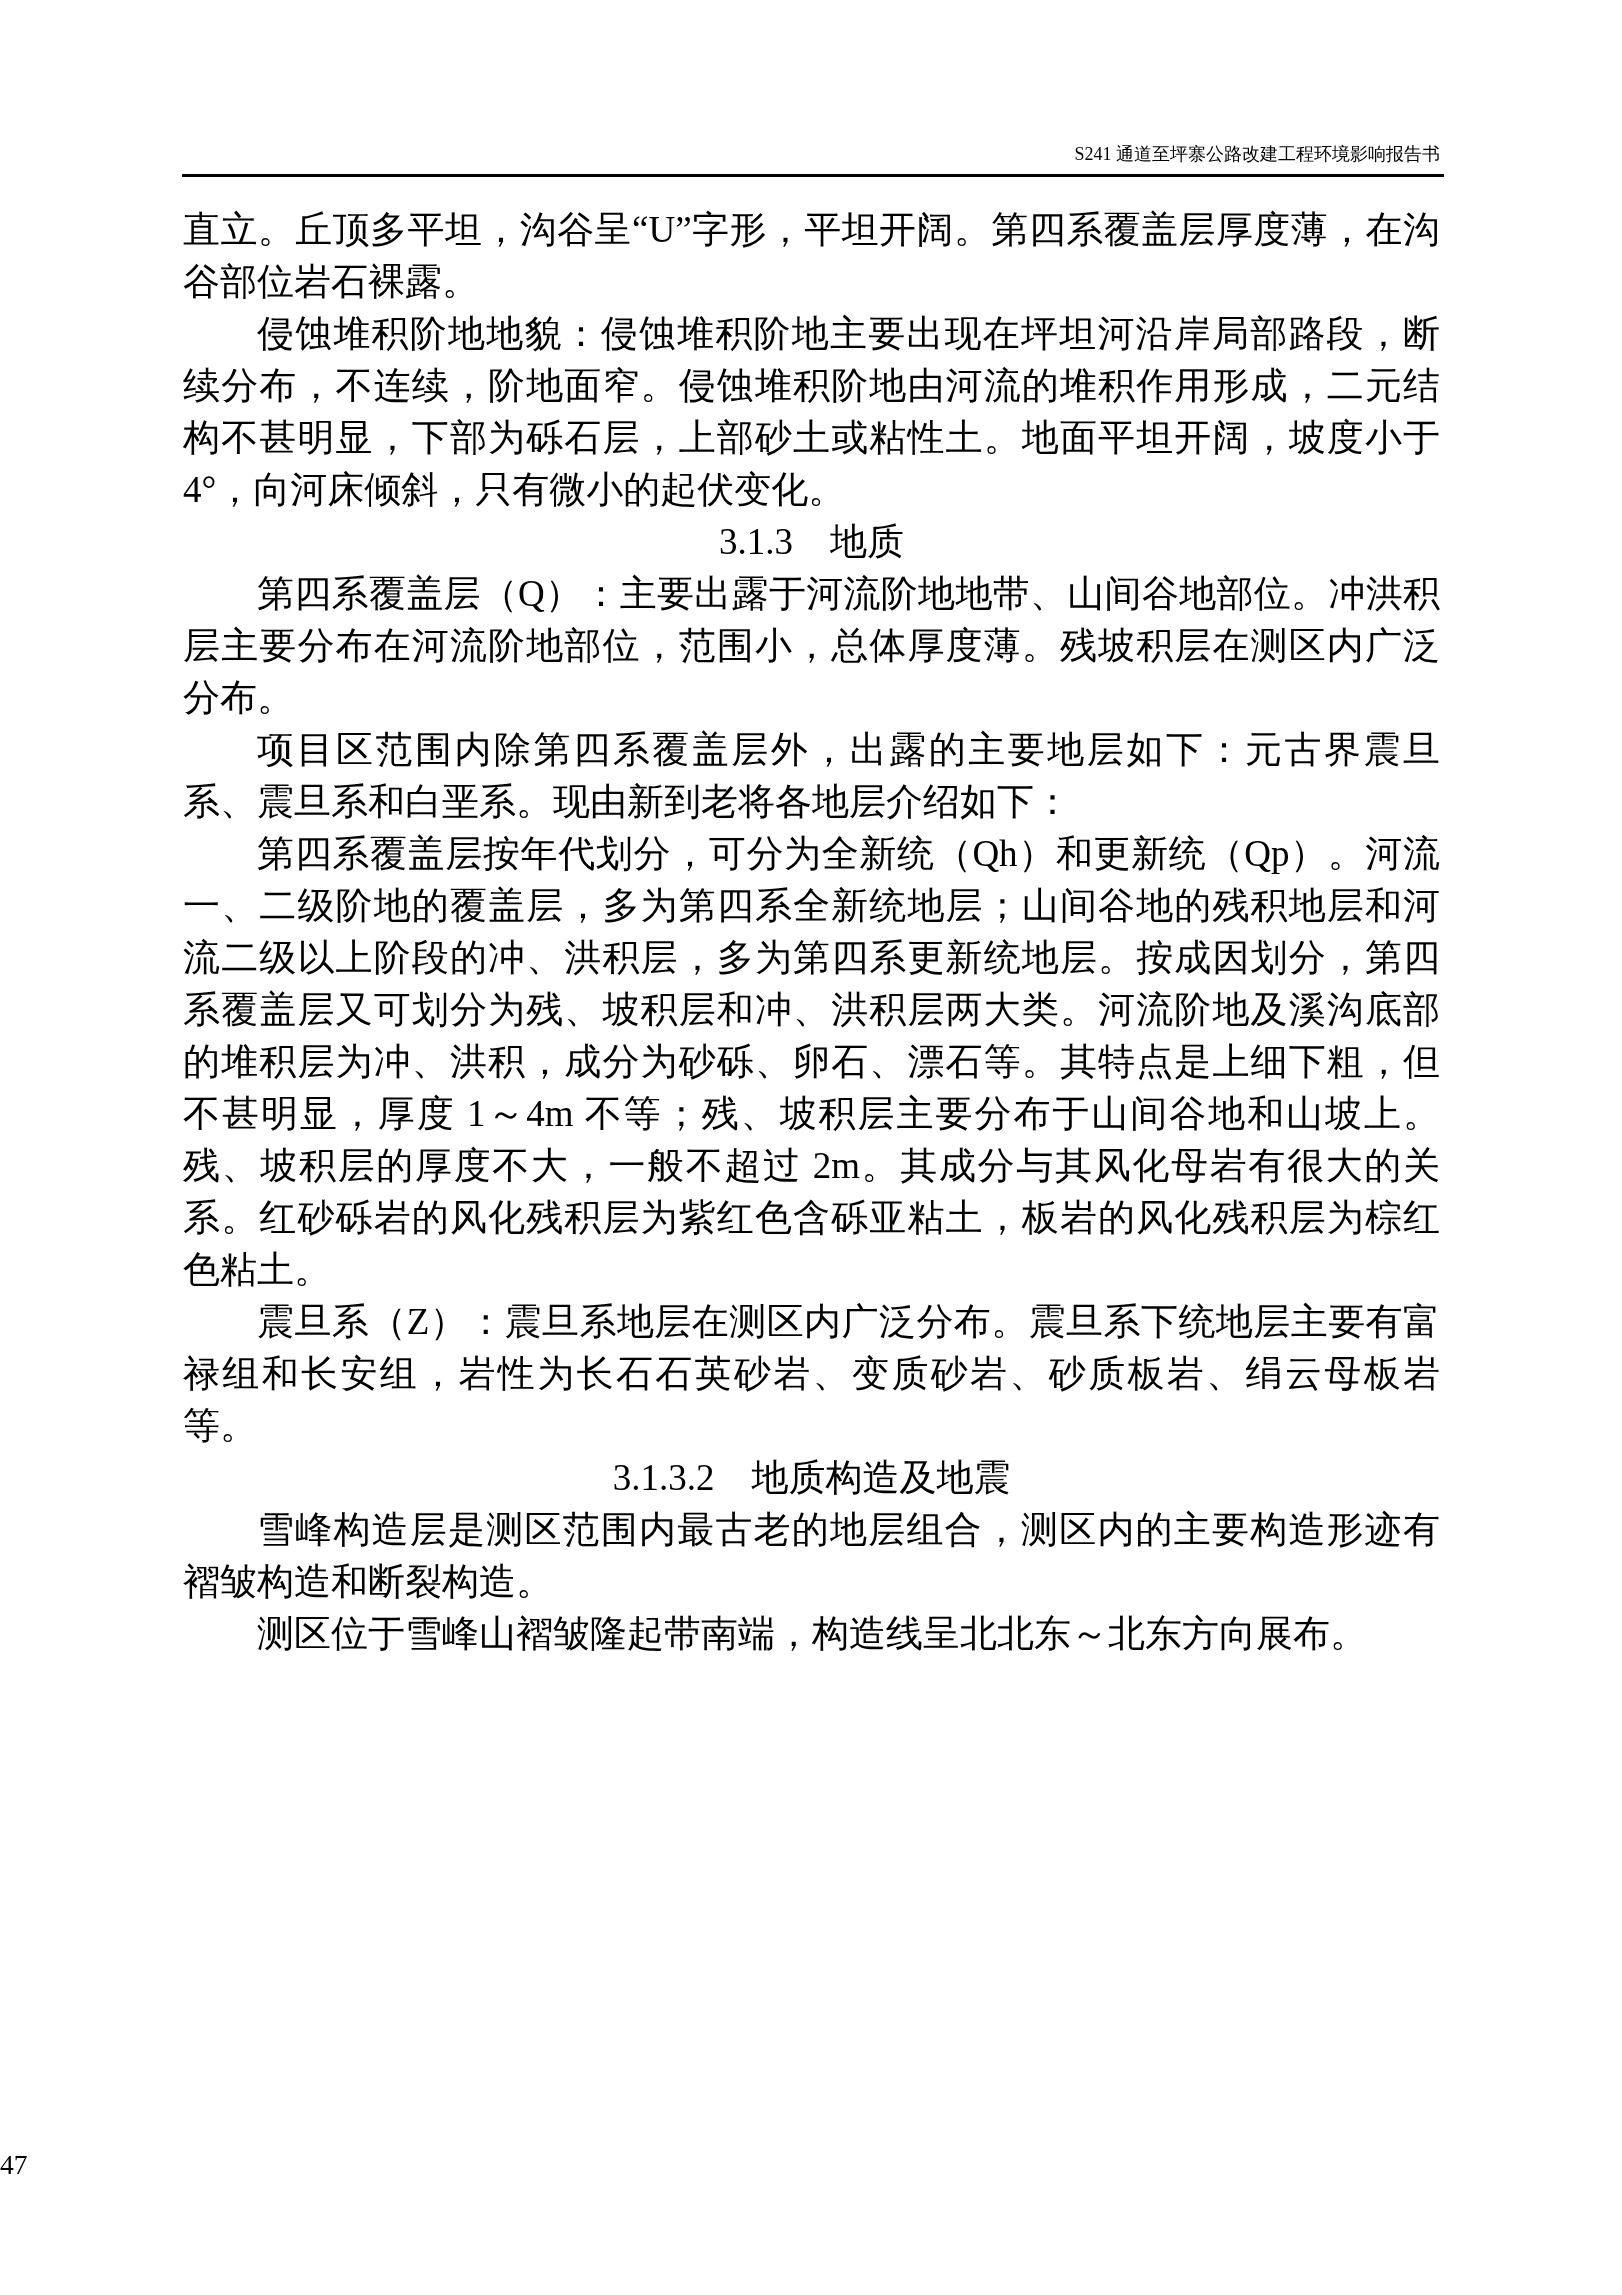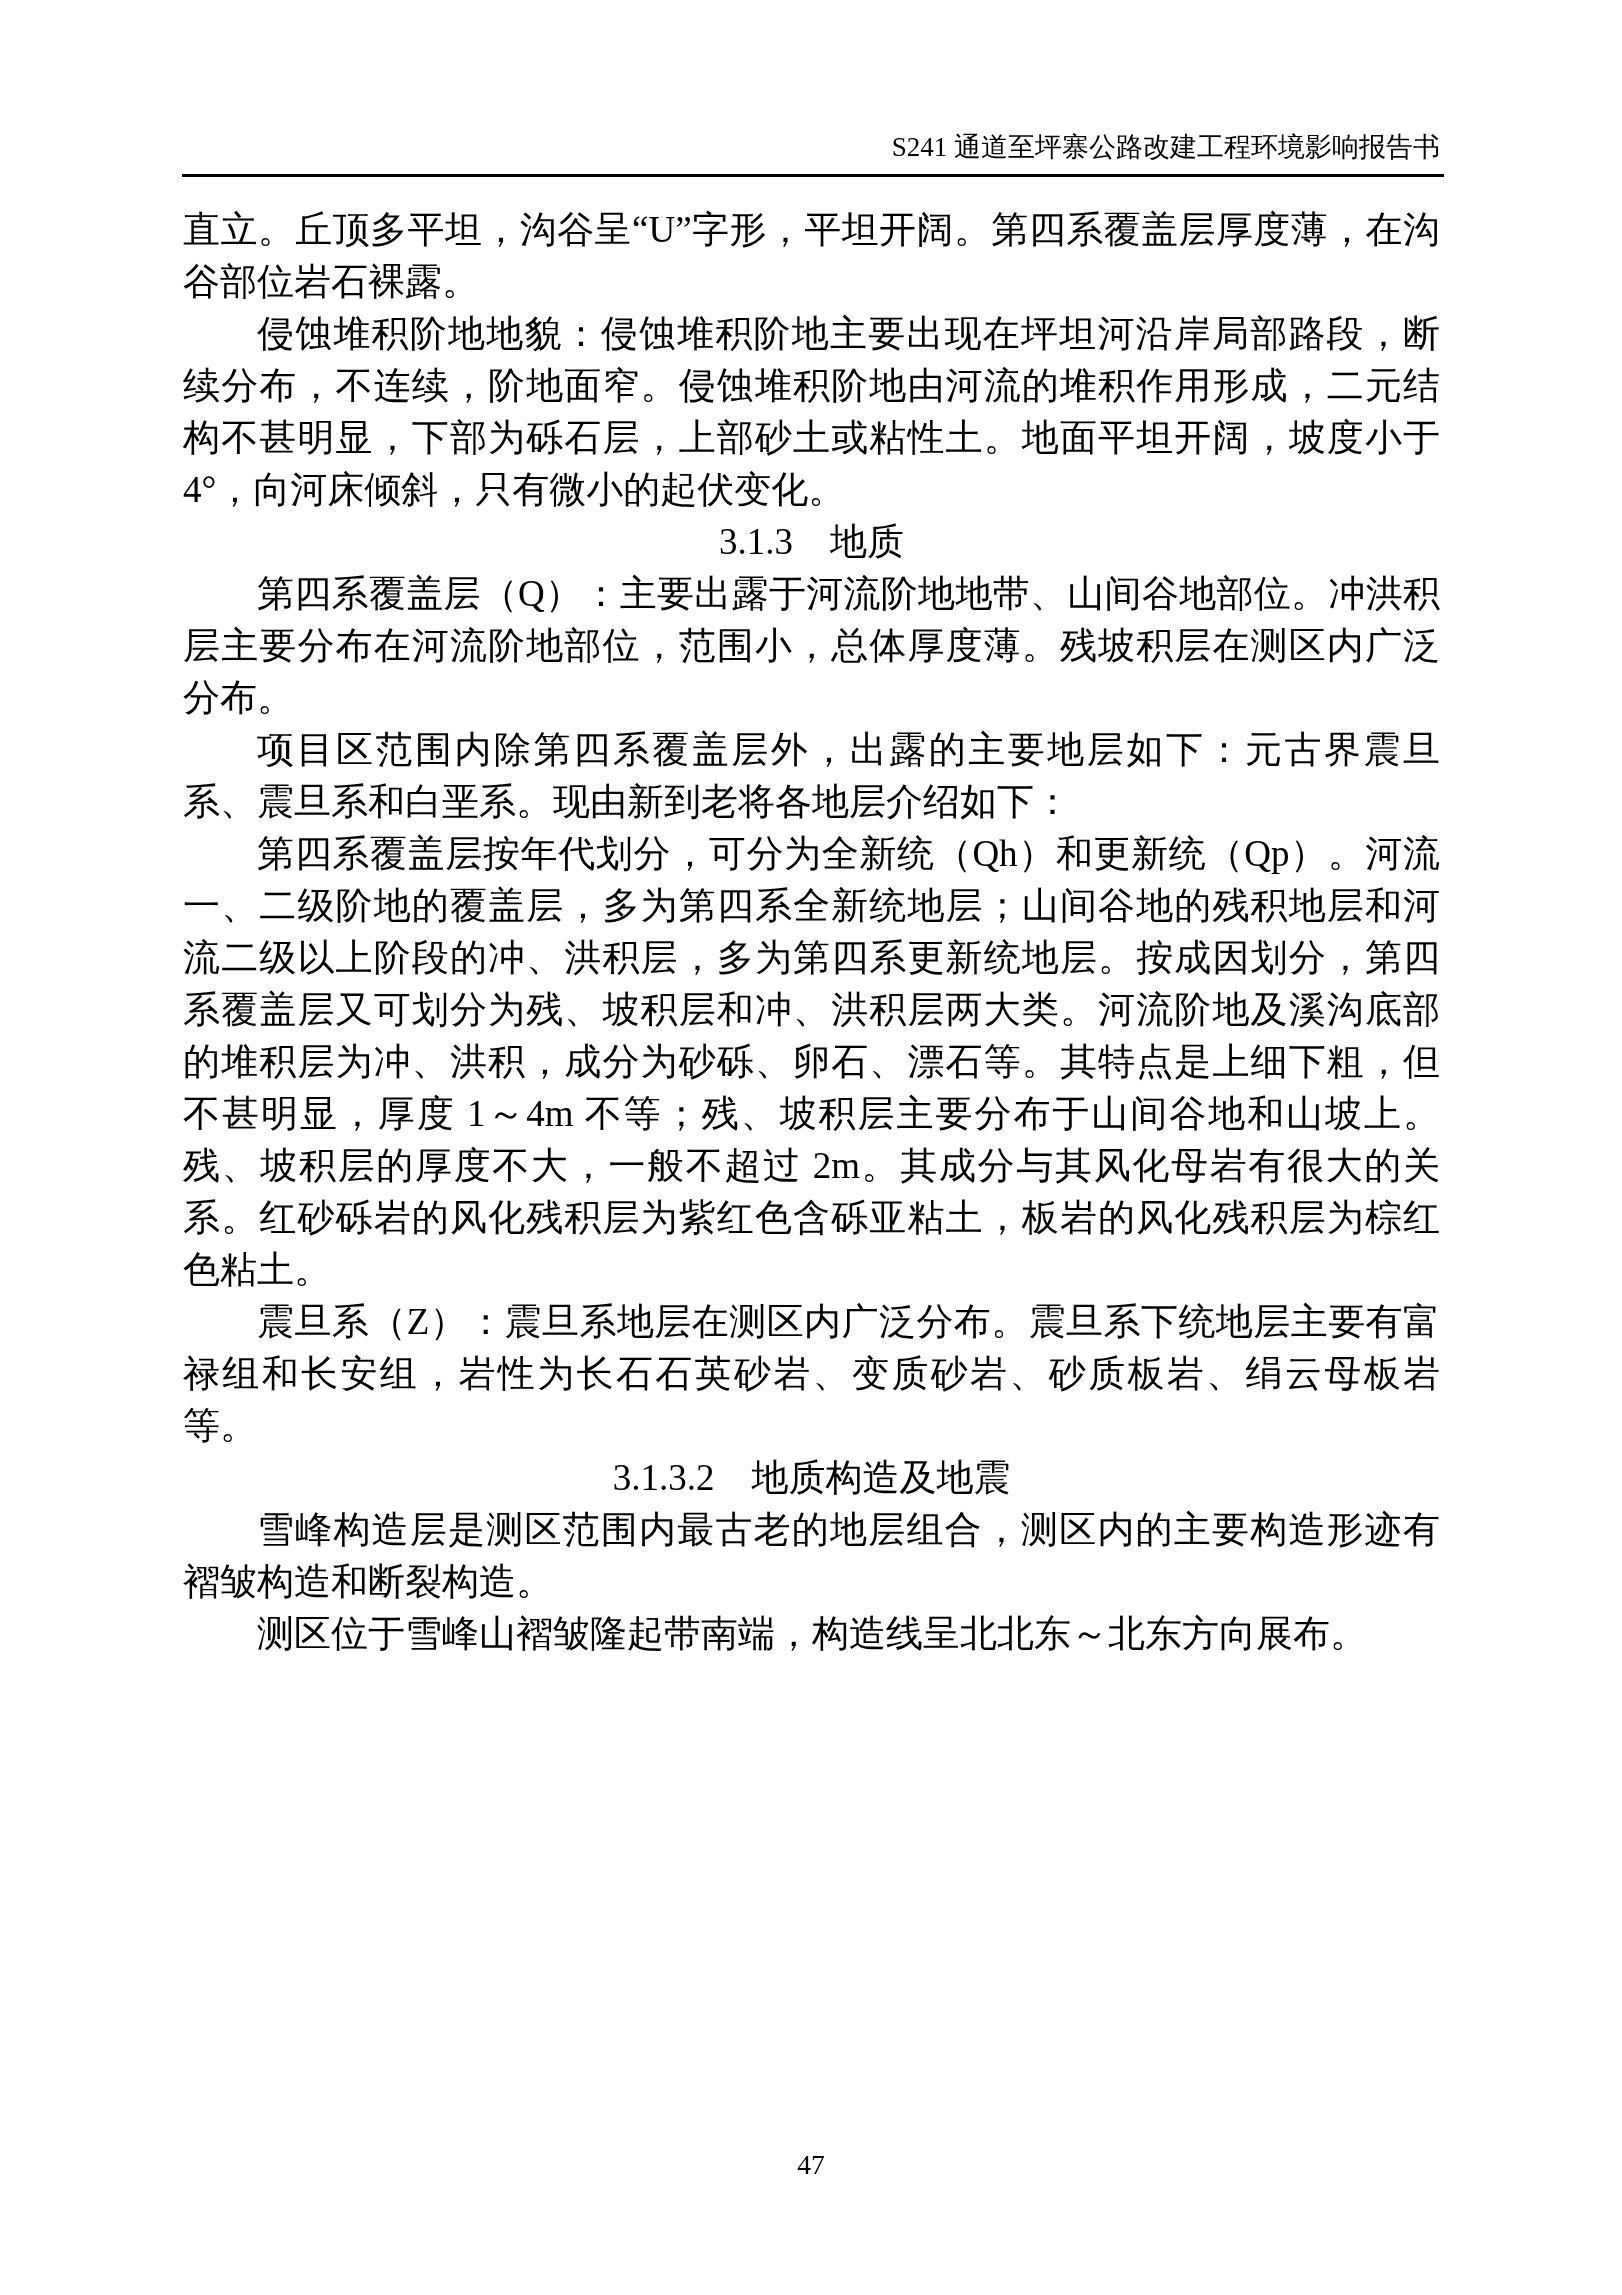--- a/index.html
+++ b/index.html
@@ -11,25 +11,25 @@
     position: relative;
     width: 1622px;
     height: 2295px;
     background: #ffffff;
     color: #000000;
     font-family: "Liberation Serif", "DejaVu Serif", serif;
     overflow: hidden;
   }
   .page-header-title {
     position: absolute;
-    top: 132px;
+    top: 139px;
     left: 183px;
     width: 1257px;
     text-align: right;
-    font-size: 27px;
+    font-size: 18px;
     line-height: 31px;
     white-space: nowrap;
   }
   .header-rule {
     position: absolute;
     top: 174px;
     left: 182px;
     width: 1262px;
     height: 2.6px;
     background: #000000;
@@ -57,21 +57,21 @@
   .heading {
     text-align: center;
     text-indent: 0;
     white-space: pre-wrap;
   }
   .page-footer {
     position: absolute;
     top: 2148px;
     left: 0;
     width: 1622px;
-    text-align: center;
+    text-align: left;
     font-size: 27.5px;
     line-height: 33px;
   }
 </style>
 </head>
 <body>
 
 <div class="page">
 
   <div class="page-header-title">S241 通道至坪寨公路改建工程环境影响报告书</div>

